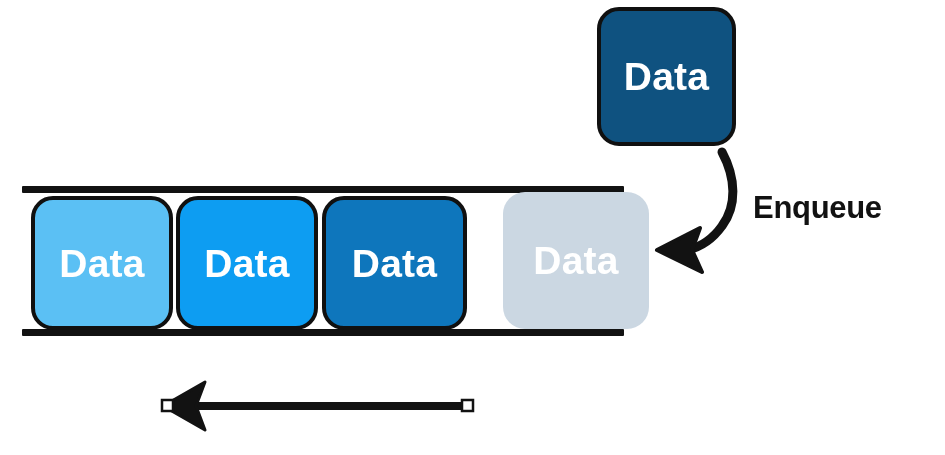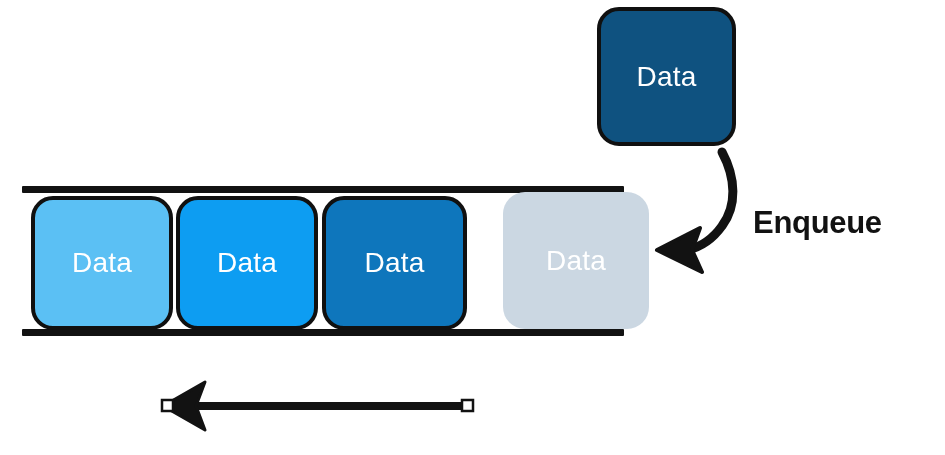--- a/index.html
+++ b/index.html
@@ -18,22 +18,22 @@
 
   
   .data-box {
     position: absolute;
     box-sizing: border-box;
     display: flex;
     align-items: center;
     justify-content: center;
     border-radius: 22px;
     color: #ffffff;
-    font-size: 28px;
-    font-weight: 400;
+    font-size: 39px;
+    font-weight: 700;
     letter-spacing: 0.2px;
     line-height: 1;
   }
   .data-box.outlined {
     border: 4px solid #101010;
   }
   .data-box.ghost {
     border: none;
   }
 
@@ -65,21 +65,21 @@
     top: 0;
     width: 945px;
     height: 455px;
     pointer-events: none;
   }
 
   
   #enqueue-label {
     position: absolute;
     left: 753px;
-    top: 205px;
+    top: 190px;
     font-size: 31px;
     font-weight: bold;
     color: #121212;
     letter-spacing: -0.3px;
     white-space: nowrap;
   }
 </style>
 </head>
 <body>
 

